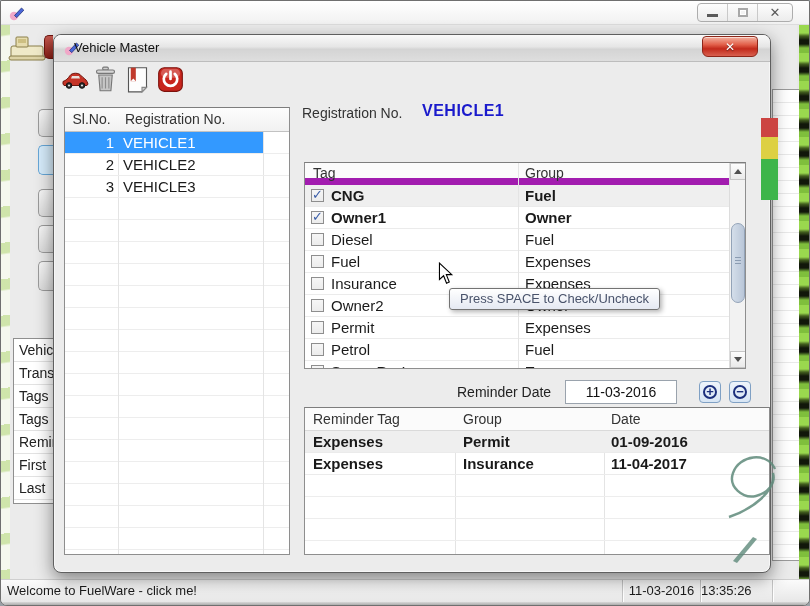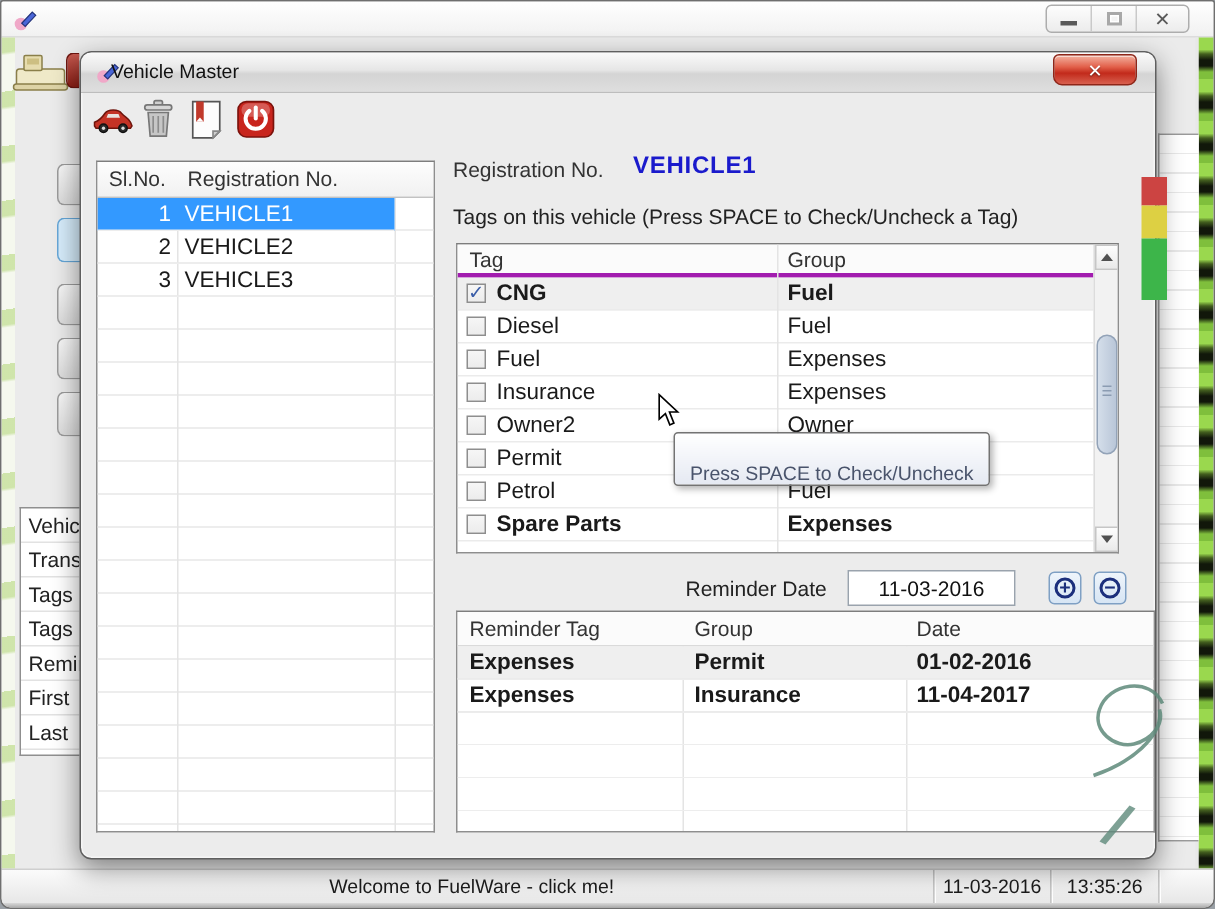--- a/index.html
+++ b/index.html
@@ -72,21 +72,21 @@
   .vrow .reg{position:absolute;left:58px;line-height:21px;}
   .vrow.sel{background:#3399ff;width:198px;color:#fff;}
 
   
   .reg-label{left:248px;top:70px;font-size:14px;color:#333;}
   .reg-value{left:368px;top:67px;font-size:16px;font-weight:700;color:#1a1acc;letter-spacing:.5px;}
   .tags-caption{left:248px;top:101px;font-size:14px;color:#222;}
 
   
   .tags{left:250px;top:127px;width:442px;height:207px;}
-  .tags-header{position:absolute;left:0;top:0;right:16px;height:22px;background:#fbfbfb;border-bottom:3px solid #a21caf;}
+  .tags-header{position:absolute;left:0;top:0;right:16px;height:22px;background:#fbfbfb;border-bottom:7px solid #a21caf;}
   .tags-header .h1{position:absolute;left:8px;line-height:21px;}
   .tags-header .h2{position:absolute;left:220px;line-height:21px;}
   .tags-body{position:absolute;left:0;top:22px;right:16px;bottom:0;overflow:hidden;}
   .trow{position:relative;height:22px;font-size:15px;border-bottom:1px solid #ebebeb;}
   .trow.first{background:#efefef;}
   .trow.bold{font-weight:700;}
   .trow .tg{position:absolute;left:26px;line-height:21px;}
   .trow .gp{position:absolute;left:220px;line-height:21px;}
   .cb{position:absolute;left:6px;top:4px;width:13px;height:13px;border:1px solid #8e8e8e;background:linear-gradient(#f6f6f6,#ececec);}
   .cb.checked::after{content:"✓";position:absolute;left:0px;top:-3px;font-size:13px;font-weight:700;color:#3a5da8;}
@@ -111,27 +111,27 @@
   .remtab{left:250px;top:372px;width:466px;height:148px;}
   .remtab-header{position:absolute;left:0;top:0;width:100%;height:23px;background:#fbfbfb;border-bottom:1px solid #dadada;}
   .remtab-header span{position:absolute;line-height:22px;}
   .remtab-body{position:absolute;left:0;top:23px;right:0;bottom:0;}
   .rrow{position:relative;height:22px;font-size:15px;font-weight:700;border-bottom:1px solid #ebebeb;}
   .rrow.first{background:#efefef;}
   .rrow span{position:absolute;line-height:21px;}
   .c1{left:8px;} .c2{left:158px;} .c3{left:306px;}
 
   
-  .tooltip{left:447px;top:286px;height:22px;padding:17px 10px;background:linear-gradient(#ffffff,#e5e9f2);
+  .tooltip{left:447px;top:286px;height:22px;padding:0 10px;background:linear-gradient(#ffffff,#e5e9f2);
     border:1px solid #737373;border-radius:3px;box-shadow:2px 2px 5px rgba(0,0,0,.3);
     font-size:13px;color:#49536b;line-height:20px;white-space:nowrap;z-index:100;}
 
   
   .statusbar{left:0;top:578px;width:100%;height:23px;background:linear-gradient(#fbfbfb,#e7e7e7);border-top:1px solid #cfcfcf;display:flex;font-size:13px;color:#1c1c1c;}
-  .scell{height:100%;line-height:22px;border-right:1px solid #c6c6c6;box-shadow:1px 0 0 #fff;text-align:center;}
+  .scell{height:100%;line-height:22px;border-right:1px solid #c6c6c6;box-shadow:1px 0 0 #fff;}
   .scell.msg{width:622px;padding-left:6px;}
   .scell.date{width:78px;text-align:center;}
   .scell.time{width:72px;}
   .bottomedge{left:0;top:601px;width:100%;height:5px;background:linear-gradient(#d8d8d8,#8f8f8f);}
 
   .cursor{left:437px;top:261px;width:16px;height:24px;z-index:120;}
   .swoosh{left:722px;top:446px;width:60px;height:126px;z-index:40;}
 </style>
 </head>
 <body>
@@ -241,33 +241,37 @@
         </div>
         <div class="vrow">
           <span class="sl">3</span>
           <span class="reg">VEHICLE3</span>
         </div>
       </div>
     </div>
 
     <span class="abs reg-label">Registration No.</span>
     <span class="abs reg-value">VEHICLE1</span>
-    <span class="abs tags-caption">Tags on this vehicle (Press SPACE to Check/Uncheck a Tag)</span>
 
     <div class="abs panel tags">
       <div class="vline" style="left:213px;z-index:2;"></div>
       <div class="tags-header hdr">
         <span class="h1">Tag</span>
         <span class="h2">Group</span>
       </div>
       <div class="tags-body">
         <div class="trow bold first">
           <span class="cb checked"></span>
           <span class="tg">CNG</span>
           <span class="gp">Fuel</span>
+        </div>
+        <div class="trow bold">
+          <span class="cb checked"></span>
+          <span class="tg">Owner1</span>
+          <span class="gp">Owner</span>
         </div>
         <div class="trow">
           <span class="cb"></span>
           <span class="tg">Diesel</span>
           <span class="gp">Fuel</span>
         </div>
         <div class="trow">
           <span class="cb"></span>
           <span class="tg">Fuel</span>
           <span class="gp">Expenses</span>
@@ -323,21 +327,21 @@
       <div class="vline" style="left:299px;"></div>
       <div class="remtab-header hdr">
         <span class="c1">Reminder Tag</span>
         <span class="c2">Group</span>
         <span class="c3">Date</span>
       </div>
       <div class="remtab-body hline-bg">
         <div class="rrow first">
           <span class="c1">Expenses</span>
           <span class="c2">Permit</span>
-          <span class="c3">01-02-2016</span>
+          <span class="c3">01-09-2016</span>
         </div>
         <div class="rrow">
           <span class="c1">Expenses</span>
           <span class="c2">Insurance</span>
           <span class="c3">11-04-2017</span>
         </div>
       </div>
     </div>
 
     <div class="abs tooltip" style="left:395px;top:253px;">Press SPACE to Check/Uncheck</div>

